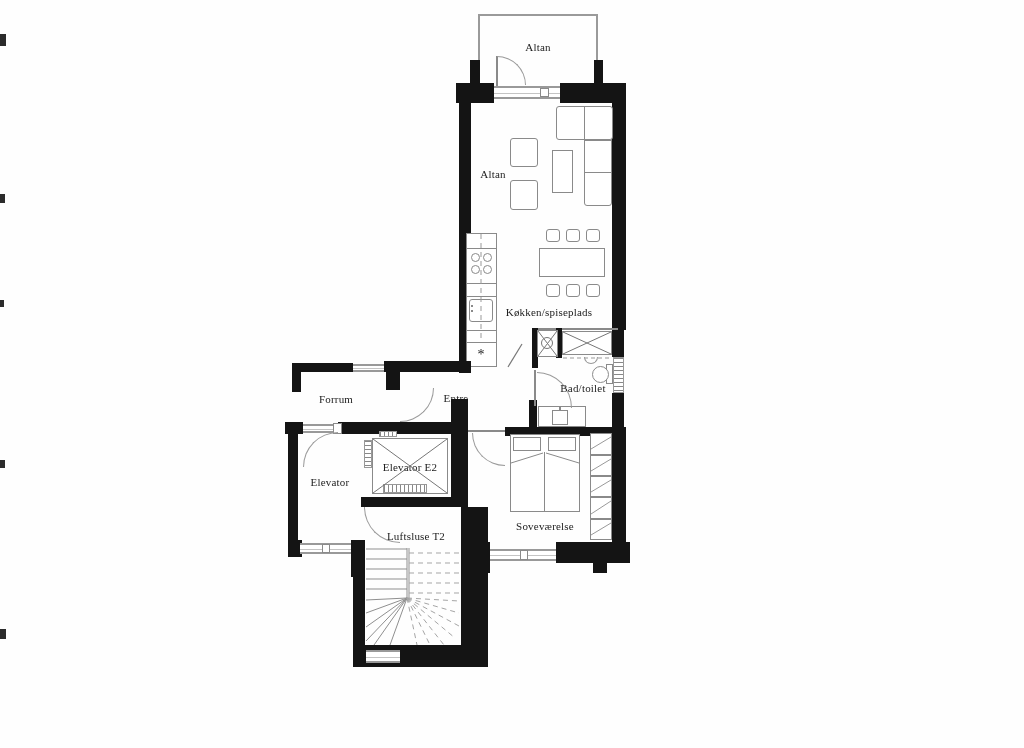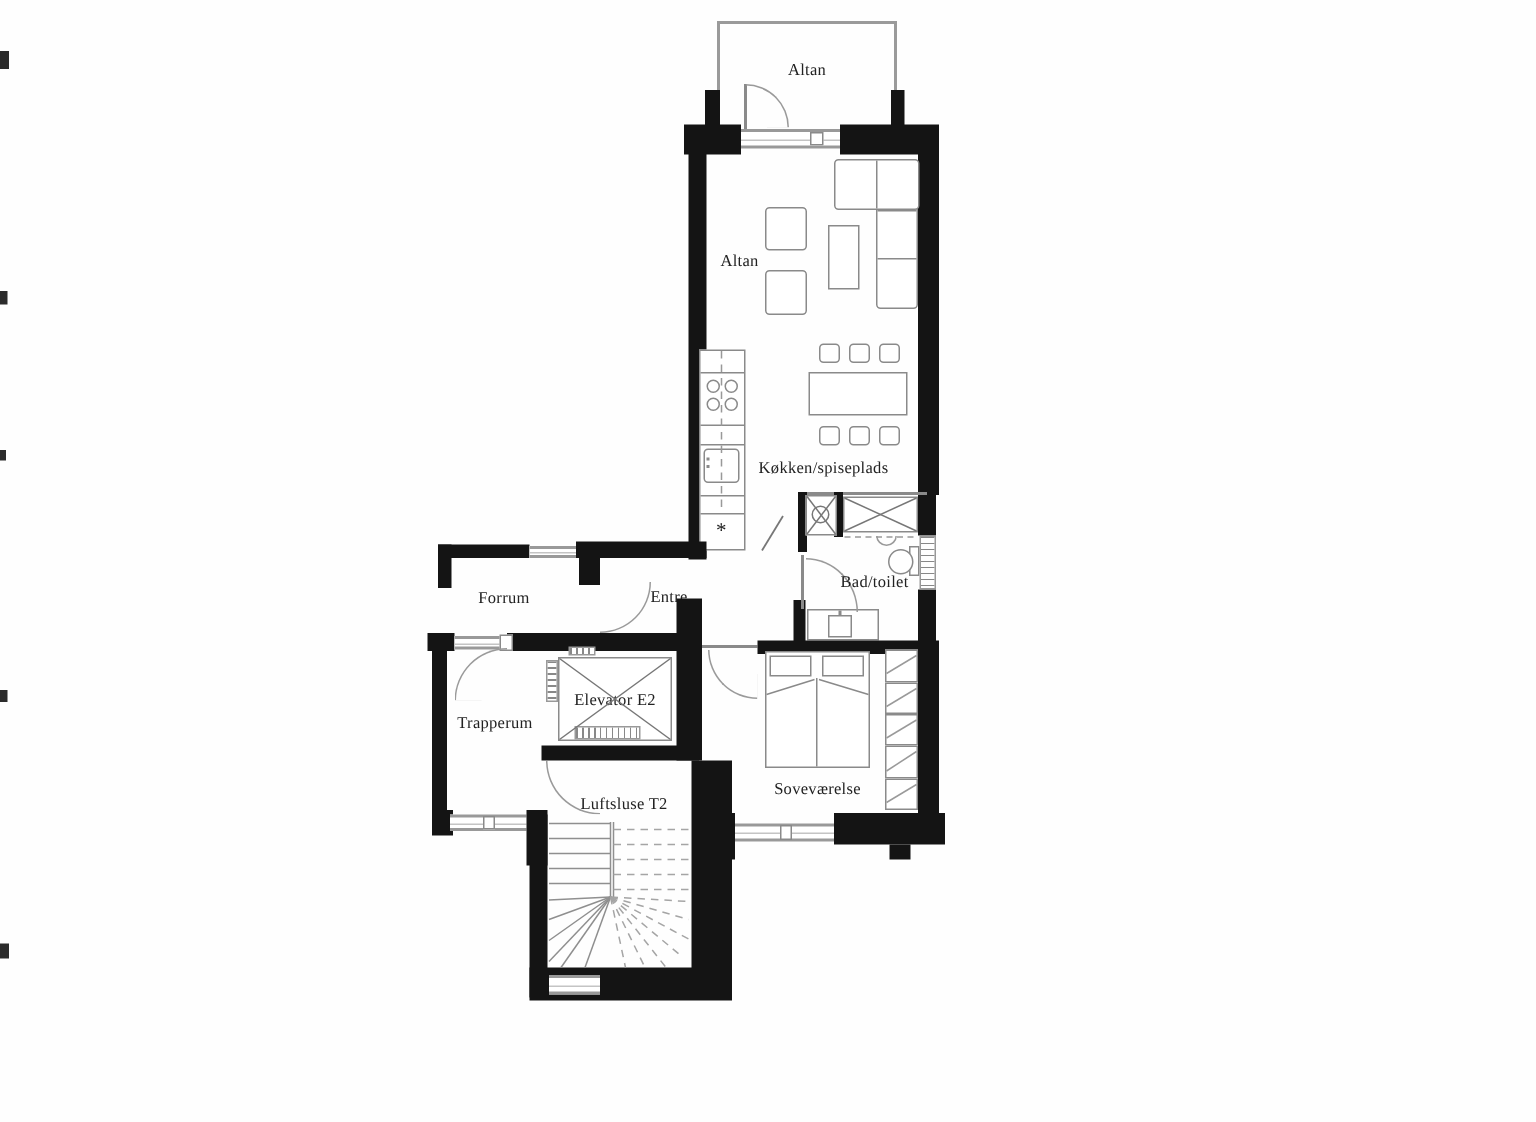--- a/index.html
+++ b/index.html
@@ -97,29 +97,29 @@
   <div class="arc tr" style="left:537px;top:372px;width:35px;height:36px;"></div>
   <div class="lbl" style="left:583px;top:388px;">Bad/toilet</div>
 
   <div class="w" style="left:292px;top:363px;width:61px;height:9px;"></div>
   <div class="w" style="left:292px;top:363px;width:9px;height:29px;"></div>
   <div class="win" style="left:353px;top:364px;width:31px;height:8px;"></div>
   <div class="w" style="left:384px;top:361px;width:87px;height:11px;"></div>
   <div class="w" style="left:386px;top:371px;width:14px;height:19px;"></div>
   <div class="arc br" style="left:400px;top:388px;width:34px;height:34px;"></div>
   <div class="lbl" style="left:336px;top:399px;">Forrum</div>
-  <div class="lbl" style="left:446px;top:398px;">Entre</div>
+  <div class="lbl" style="left:456px;top:398px;">Entre</div>
   <div class="w" style="left:338px;top:422px;width:130px;height:12px;"></div>
 
   <div class="w" style="left:285px;top:422px;width:18px;height:12px;"></div>
   <div class="win" style="left:303px;top:424px;width:35px;height:9px;"></div>
   <div class="fur" style="left:333px;top:423px;width:9px;height:11px;"></div>
   <div class="arc tl" style="left:303px;top:432px;width:35px;height:35px;"></div>
   <div class="w" style="left:288px;top:422px;width:10px;height:125px;"></div>
-  <div class="lbl" style="left:330px;top:482px;">Trapperum</div>
+  <div class="lbl" style="left:330px;top:482px;">Elevator</div>
   <div class="w" style="left:288px;top:540px;width:14px;height:17px;"></div>
   <div class="win" style="left:300px;top:543px;width:51px;height:11px;"></div>
   <div class="fur" style="left:322px;top:544px;width:8px;height:9px;"></div>
   <div class="w" style="left:351px;top:540px;width:14px;height:37px;"></div>
 
   <div class="w" style="left:451px;top:399px;width:17px;height:108px;"></div>
   <div class="w" style="left:361px;top:497px;width:105px;height:10px;"></div>
   <div class="stripesV" style="left:379px;top:431px;width:18px;height:6px;"></div>
   <div class="stripesH" style="left:364px;top:440px;width:8px;height:28px;"></div>
   <div class="fur" style="left:372px;top:438px;width:76px;height:56px;"></div>

